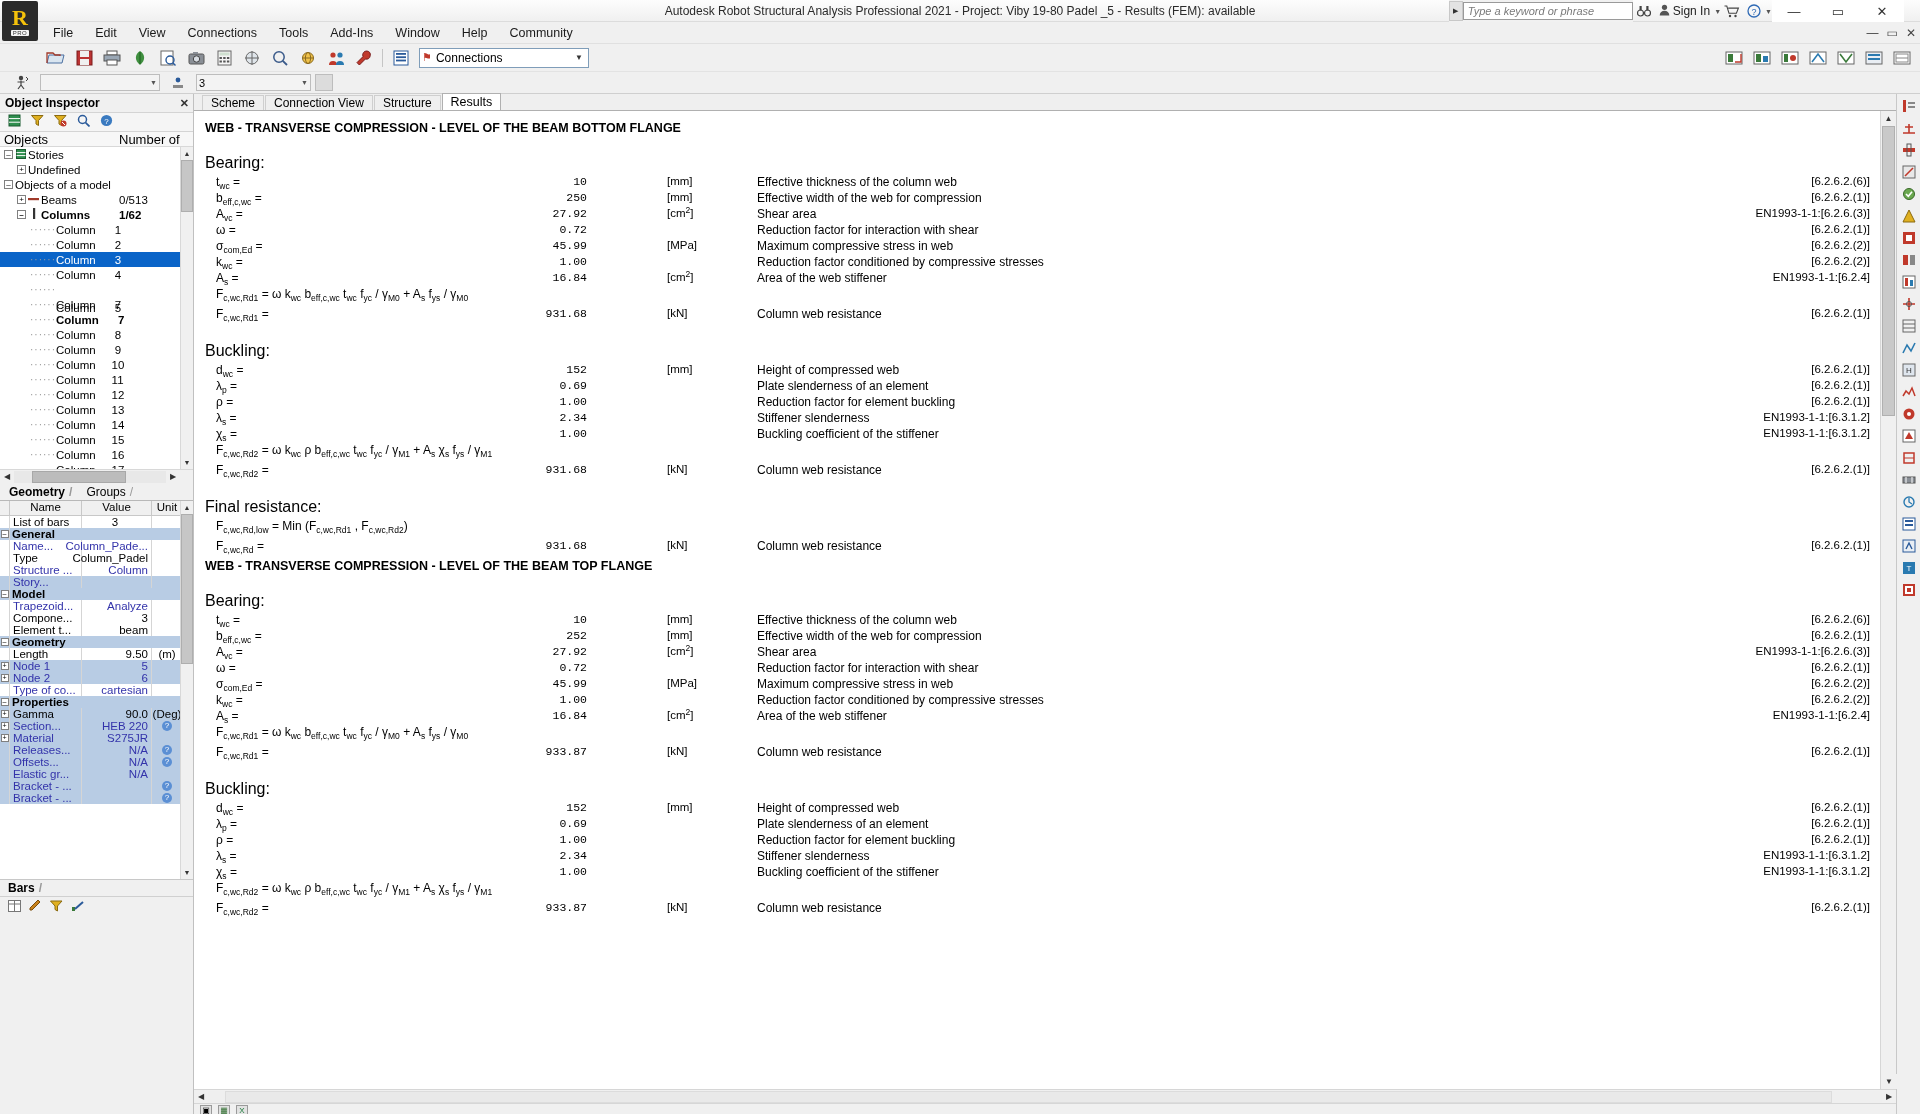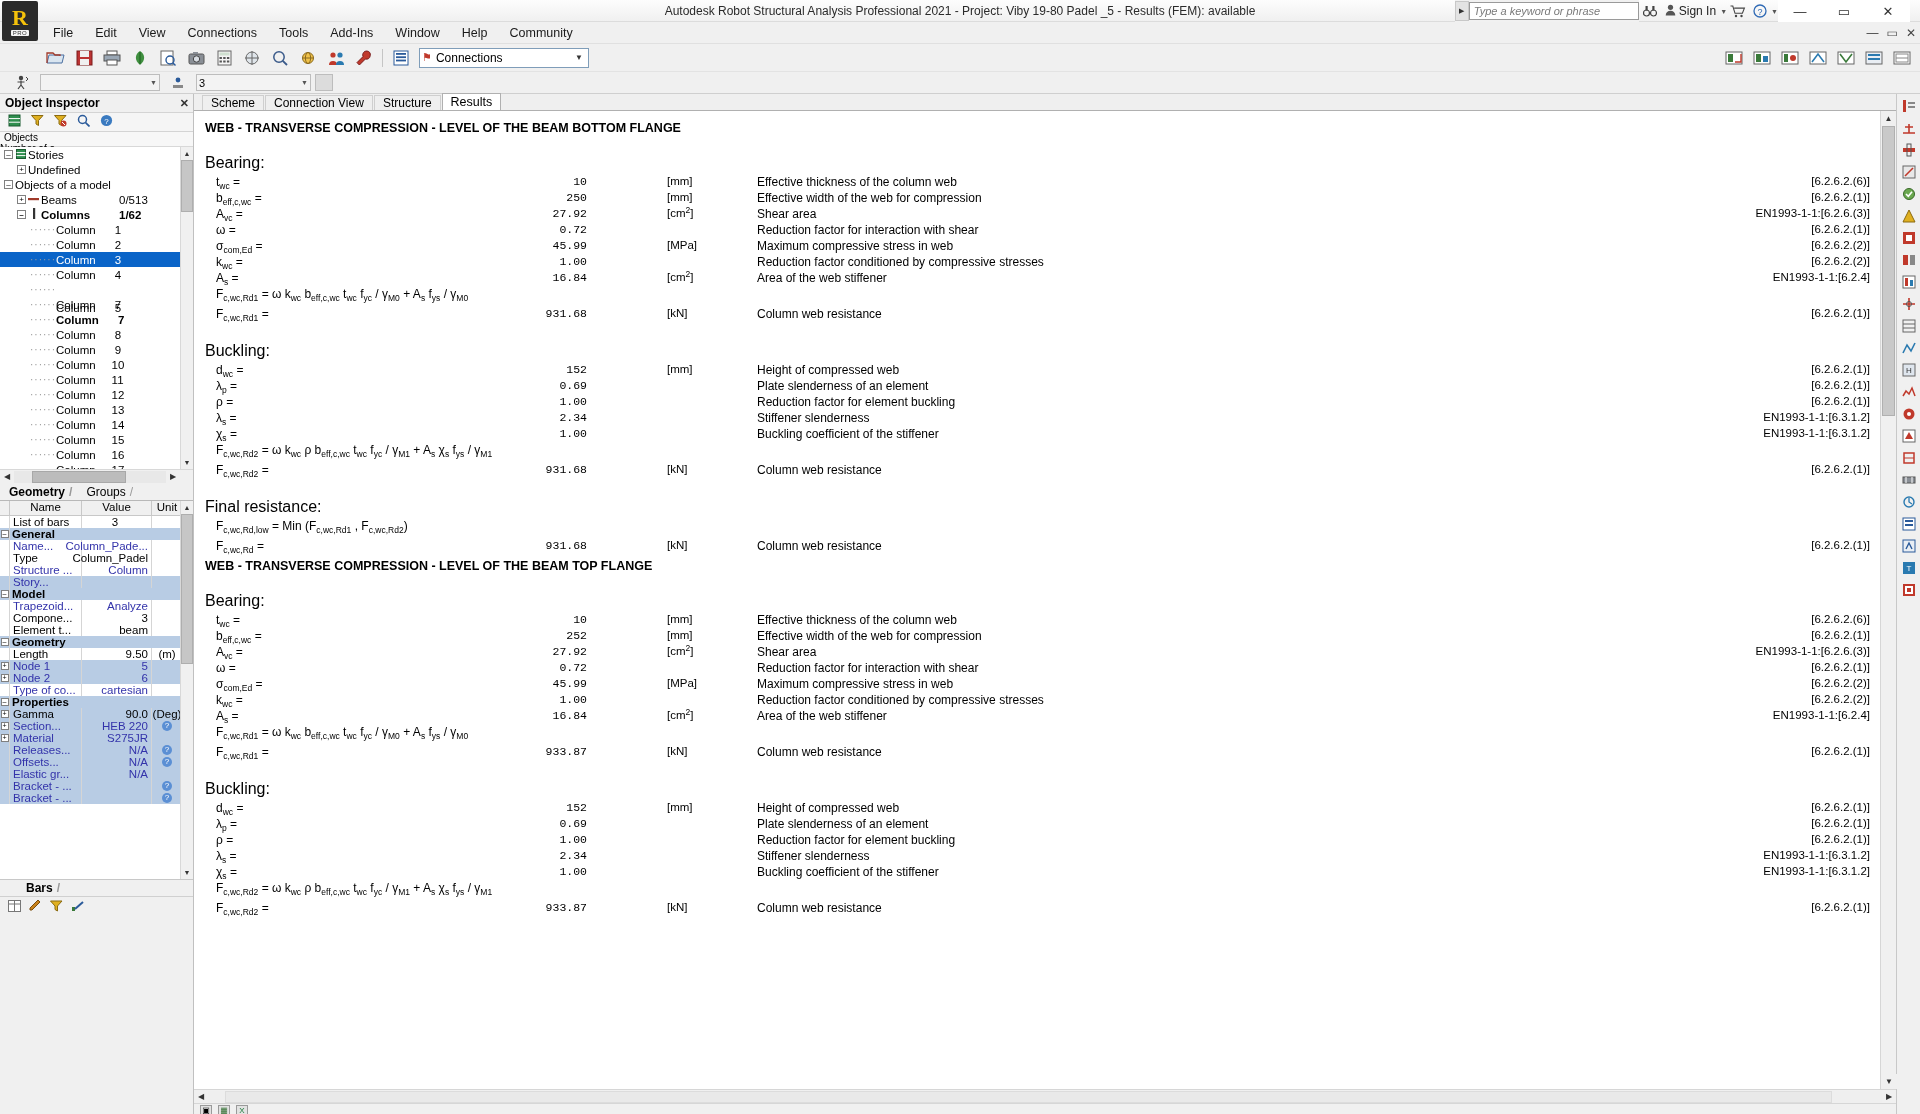--- a/index.html
+++ b/index.html
@@ -36,21 +36,21 @@
   .app-logo .r { font-size: 22px; font-weight: bold; font-family: "Liberation Serif", serif; }
   .app-logo .pro {
     font-size: 6px; letter-spacing: .5px; background: #f5f5f5; color: #333;
     padding: 0 2px; border-radius: 1px; margin-top: 1px;
   }
   .title-text {
     position: absolute; left: 0; right: 0; text-align: center;
     font-size: 12px; color: #2a2a2a;
   }
   .title-right {
-    position: absolute; right: 10px; top: 0; height: 22px;
+    position: absolute; right: 16px; top: 0; height: 22px;
     display: flex; align-items: center;
   }
   .tr-searchwrap {
     display: flex; align-items: center; height: 22px;
     background: #f1f1f1;
   }
   .tr-arrow {
     width: 14px; height: 20px; background: #e3e3e3; border: 1px solid #c8c8c8;
     display: flex; align-items: center; justify-content: center; font-size: 7px; color: #333;
   }
@@ -123,23 +123,22 @@
     height: 18px; display: flex; align-items: center; justify-content: space-between;
     padding: 0 4px 0 5px; font-weight: bold; font-size: 12px; background: #f0f0f0;
   }
   .oi-close { font-size: 11px; color: #333; }
   .oi-toolbar {
     height: 20px; background: #f5f5f5; border-top: 1px solid #d4d4d4; border-bottom: 1px solid #d4d4d4;
     display: flex; align-items: center; gap: 10px; padding-left: 8px;
   }
   .oi-toolbar .ic { font-size: 12px; }
   .tree-head {
-    height: 15px; display: flex; font-size: 10px; background: #f7f7f7;
+    height: 15px; display: flex; font-size: 13px; background: #f7f7f7;
     border-bottom: 1px solid #d8d8d8;
-    flex-direction: column;
   }
   .tree-head div:first-child { flex: 1; padding-left: 4px; }
   .tree-head div:last-child { width: 74px; }
   .tree-body { height: 322px; background: #fff; overflow: hidden; position: relative; font-size: 11.5px; }
   .trow { height: 15px; display: flex; align-items: center; white-space: nowrap; }
   .trow .lbl { flex: 1; display: flex; align-items: center; }
   .trow .cnt { width: 74px; }
   .trow.sel { background: #0a64c8; color: #fff; }
   .trow.bold { font-weight: bold; }
   .expander {
@@ -191,21 +190,21 @@
   .prow.group .gname { padding-left: 2px; font-weight: bold; }
   .prow.hl { background: #b8cce4; }
   .prow.center .c2 { justify-content: center; }
   .plink { color: #3333aa; }
   .pexp {
     width: 8px; height: 8px; border: 1px solid #808080; background: #fff;
     font-size: 7px; line-height: 6px; text-align: center; display: inline-block;
   }
   .helpdot { width: 10px; height: 10px; border-radius: 50%; background: #5b8fd4; color:#fff; font-size: 8px; line-height: 10px; text-align: center; }
 
-  .bars-tab { height: 17px; background: #f0f0f0; display: flex; align-items: center; padding-left: 20px; border-top: 1px solid #c8c8c8; }
+  .bars-tab { height: 17px; background: #f0f0f0; display: flex; align-items: center; padding-left: 2px; border-top: 1px solid #c8c8c8; }
   .bottom-icons { height: 22px; background: #f0f0f0; display: flex; align-items: center; gap: 8px; padding-left: 8px; border-top: 1px solid #d0d0d0; }
 
   
   .res-tabs {
     height: 17px; background: #efefef; display: flex; align-items: flex-end;
     border-bottom: 1px solid #b0b0b0; padding-left: 8px;
   }
   .rtab {
     font-size: 12px; padding: 1px 8px; background: #efefef;
     border: 1px solid #cfcfcf; border-bottom: none; margin-right: 1px;

